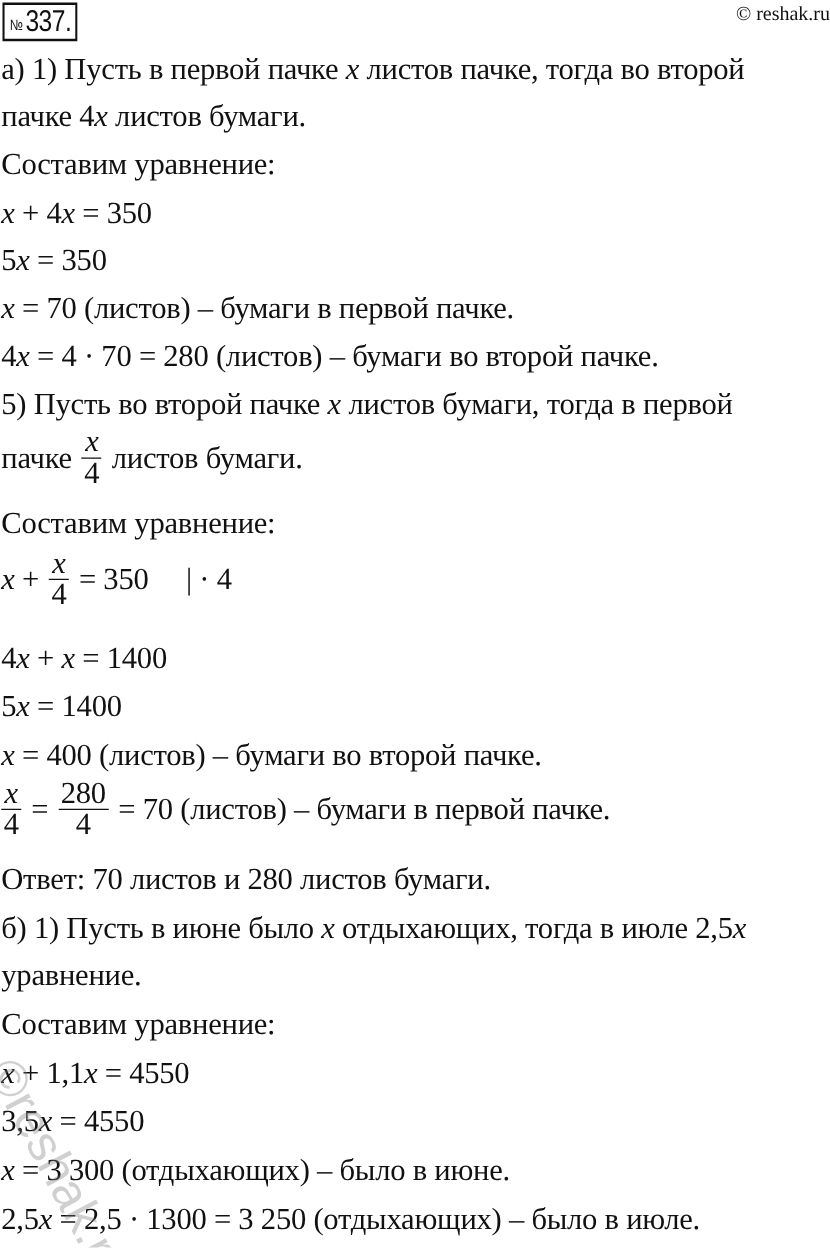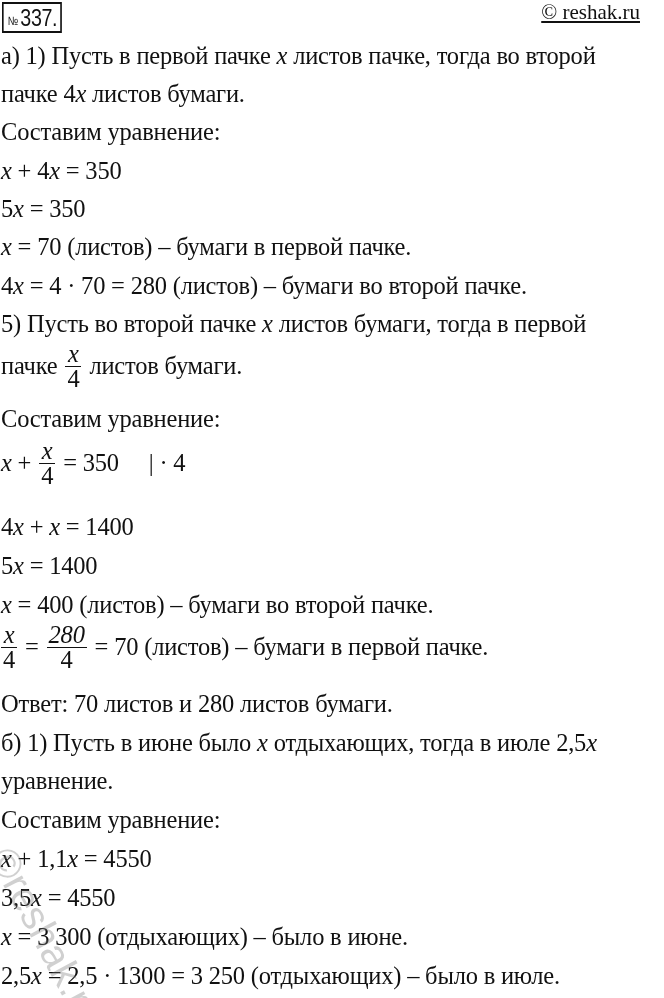--- a/index.html
+++ b/index.html
@@ -11,35 +11,35 @@
   .badge {
     position: absolute; left: 2px; top: 2px;
     border: 2px solid #111; padding: 0 4px 0 5px;
     height: 27px; line-height: 27px;
     font-family: "Liberation Sans", "DejaVu Sans", sans-serif;
     font-size: 24px; transform: scaleX(0.82); transform-origin: left center;
     letter-spacing: -0.5px;
   }
   .badge .no { font-size: 12px; vertical-align: 1px; margin-right: 3px; }
   .copyright {
-    position: absolute; right: 24px; top: 0px;
-    font-size: 21px; line-height: 24px; text-decoration: underline;
+    position: absolute; right: 0; top: 0px;
+    font-size: 16px; line-height: 24px;
   }
   .line {
     position: absolute; left: 1px;
     font-size: 24.5px; line-height: 28px; white-space: nowrap;
     letter-spacing: -0.2px;
   }
   i, .var { font-style: italic; }
   .frac {
     display: inline-block; vertical-align: middle; text-align: center;
     position: relative; top: -2px; margin: 0 2px;
   }
   .frac .num, .frac .den { display: block; line-height: 24px; padding: 0 2px; }
-  .frac .num { border-bottom: 1.3px solid #111; font-style: italic; }
+  .frac .num { border-bottom: 1.3px solid #111; }
   .gap { display: inline-block; width: 30px; }
   .watermark {
     position: absolute; left: 20px; top: 840px;
     font-family: "Liberation Sans", "DejaVu Sans", sans-serif;
     font-size: 40px; color: rgba(120,120,120,0.35);
     transform: rotate(62deg); transform-origin: left top;
     pointer-events: none; white-space: nowrap;
   }
 </style>
 </head>

